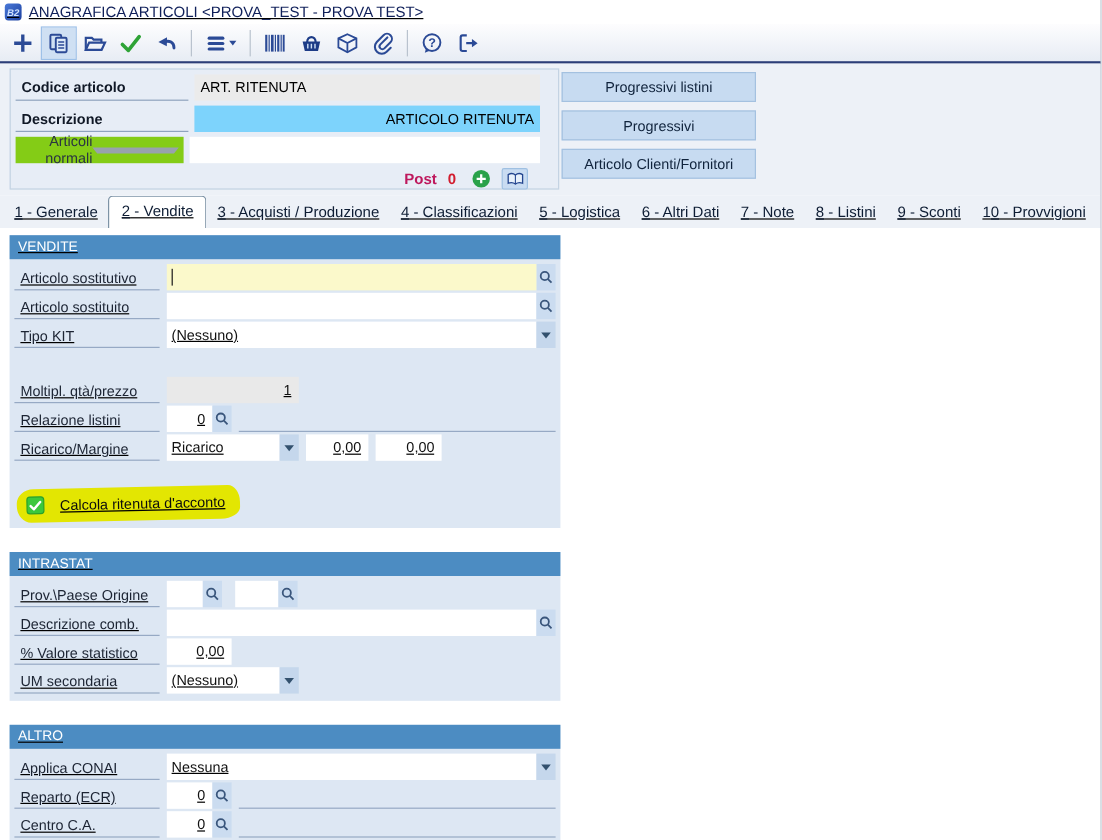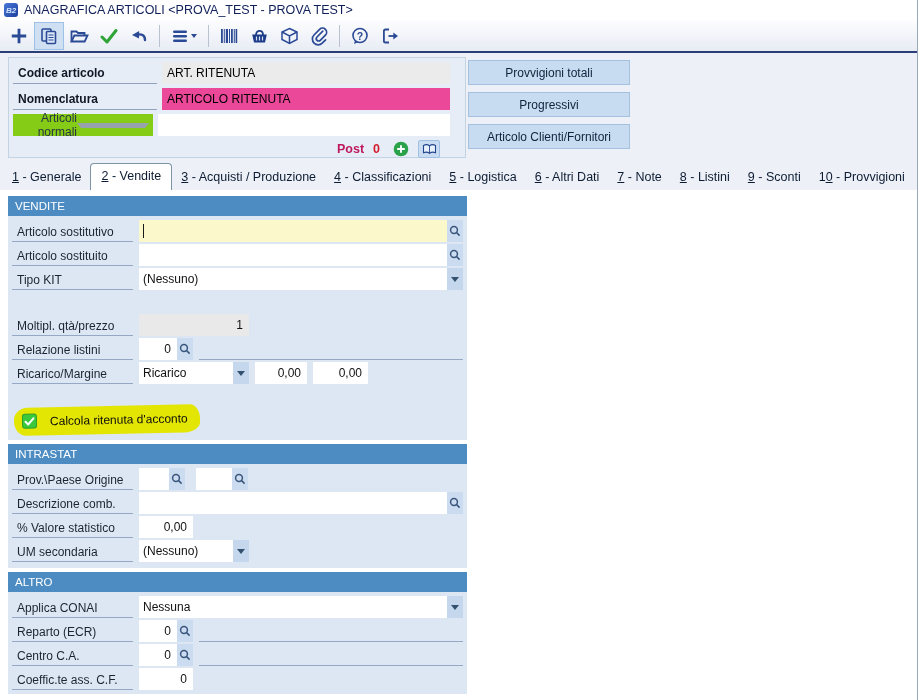--- a/index.html
+++ b/index.html
@@ -1,18 +1,18 @@
 <!DOCTYPE html>
 <html><head>
 <meta charset="utf-8">
 <style>
   * { margin:0; padding:0; box-sizing:border-box; }
   html,body { width:918px; height:700px; overflow:hidden; background:#fff;
               font-family:"Liberation Sans","DejaVu Sans",sans-serif; }
-  .window { width:918px; height:700px; border-right:1px solid #9aa7b8; position:relative; background:#fff; }
+  .window { width:918px; height:700px; border-right:1px solid #9aa7b8; position:relative; background:#fff;text-decoration:underline; }
 
   
   .titlebar { height:20px; display:flex; align-items:center; padding-left:4px; background:#fff; }
   .appicon { width:14px; height:14px; border-radius:3px; background:linear-gradient(135deg,#4a79d8,#1b3f9e);
              color:#cfe2ff; font-size:8px; font-weight:bold; font-style:italic;
              display:flex; align-items:center; justify-content:center; margin-right:6px; }
   .title { font-size:12.5px; color:#10205a; }
 
   
   .toolbar { height:33px; background:linear-gradient(#fdfdfe,#e7ecf4); border-bottom:2px solid #2c3e78;
@@ -26,21 +26,21 @@
 
   
   .headerarea { height:110px; background:#edf1f7; position:relative; }
   .headerbox { position:absolute; left:8px; top:4px; width:458px; height:101px;
                border:1px solid #c4d3e3; background:#e7edf6; padding:4px 15px 0 4px; }
   .hrow { display:flex; height:22px; margin-bottom:4px; }
   .hlbl { width:144px; flex:none; font-weight:bold; font-size:12px; color:#101826;
           border-bottom:1px solid #8fa3bd; padding:4px 0 0 5px; margin-right:5px; }
   .hfield { width:300px; height:22px; border:none; font-size:12px; padding:0 5px; outline:none; }
   .f-grey { background:#ebebeb; }
-  .f-green { background:#ec4899; }
+  .f-green { background:#7dd3fc;text-align:right; }
   .f-white { background:#fff; }
   .typecombo { width:144px; background:#84cc16; display:flex; align-items:center; margin-right:5px;text-align:right; }
   .typecombo span { flex:1; font-size:12px; color:#2a3442; padding-left:5px; }
   .postrow { display:flex; justify-content:flex-end; align-items:center; gap:9px; padding-right:10px; margin-top:0px; }
   .postlbl { font-weight:bold; font-size:12.5px; color:#be185d; }
   .postval { font-weight:bold; font-size:12.5px; color:#d21c2e; margin-right:4px; }
   .bookbtn { width:22px; height:18px; background:#c9dcf2; border:1px solid #9fc0e2; border-radius:2px;
              display:flex; align-items:center; justify-content:center; cursor:pointer; padding:0; }
   .plusbtn { border:none; background:transparent; padding:0; cursor:pointer; display:flex; }
 
@@ -51,21 +51,21 @@
   
   .tabrow { height:27px; background:#edf1f7; display:flex; align-items:flex-end; padding-left:3px; }
   .tab { font-size:12.5px; color:#0d1c33; padding:4px 9px 6px; cursor:pointer; white-space:nowrap; }
   .tab u { text-decoration:underline; }
   .tab.active { background:#fff; border:1px solid #7d93a6; border-bottom:none; border-radius:4px 4px 0 0;
                 padding:5px 10px 7px; }
 
   
   .content { height:510px; background:#fff; padding-top:6px; }
   .panel { margin-left:8px; width:459px; background:#dde7f3; }
-  .panel + .panel { margin-top:4px; }
+  .panel + .panel { margin-top:20px; }
   .panel-header { height:20px; background:#4c8cc2; color:#fff; font-size:11.5px; padding:4px 0 0 7px; }
   .panel-body { padding:4px 0 4px 4px; }
   .row { display:flex; height:22px; margin-bottom:2px; }
   .lbl { width:121px; flex:none; font-size:12px; color:#1c2433; border-bottom:1px solid #96a9c4;
          padding:5px 2px 0 5px; margin-right:6px; }
   .input { border:none; background:#fff; height:22px; font-size:12px; font-family:inherit;
            padding:0 4px; outline:none; color:#111; }
   .num { text-align:right; padding-right:6px; }
   .w-wide { width:308px; } .w-small { width:38px; } .w-pct { width:54px; }
   .dis { background:#e9e9e9; width:110px; }
@@ -187,21 +187,21 @@
     </button>
   </div>
 
   <div class="headerarea">
     <div class="headerbox">
       <div class="hrow">
         <div class="hlbl">Codice articolo</div>
         <input class="hfield f-grey" readonly="" value="ART. RITENUTA" style="">
       </div>
       <div class="hrow">
-        <div class="hlbl">Nomenclatura</div>
+        <div class="hlbl">Descrizione</div>
         <input class="hfield f-green" value="ARTICOLO RITENUTA" style="">
       </div>
       <div class="hrow">
         <div class="typecombo">
           <span>Articoli normali</span>
           <span class="tri grey" style="margin-right:4px"></span>
         </div>
         <input class="hfield f-white" value="" style="">
       </div>
       <div class="postrow">
@@ -215,21 +215,21 @@
         </button>
         <button class="bookbtn">
           <svg width="15" height="12" fill="#e8f1fb" stroke="#23458f" stroke-width="1.1">
             <path d="M1.5 2.5 C3.5 1.3 5.8 1.4 7.5 2.8 C9.2 1.4 11.5 1.3 13.5 2.5 V9.7 C11.5 8.9 9.2 9 7.5 10.4 C5.8 9 3.5 8.9 1.5 9.7 Z"></path>
             <path d="M7.5 2.8 V10.2" stroke-width="0.9"></path>
           </svg>
         </button>
       </div>
     </div>
     <div class="sidebuttons">
-      <button class="sidebtn">Provvigioni totali</button>
+      <button class="sidebtn">Progressivi listini</button>
       <button class="sidebtn">Progressivi</button>
       <button class="sidebtn">Articolo Clienti/Fornitori</button>
     </div>
   </div>
 
   <div class="tabrow">
     <div class="tab"><span></span><u>1</u><span> - Generale</span></div>
     <div class="tab active"><span></span><u>2</u><span> - Vendite</span></div>
     <div class="tab"><span></span><u>3</u><span> - Acquisti / Produzione</span></div>
     <div class="tab"><span></span><u>4</u><span> - Classificazioni</span></div>

